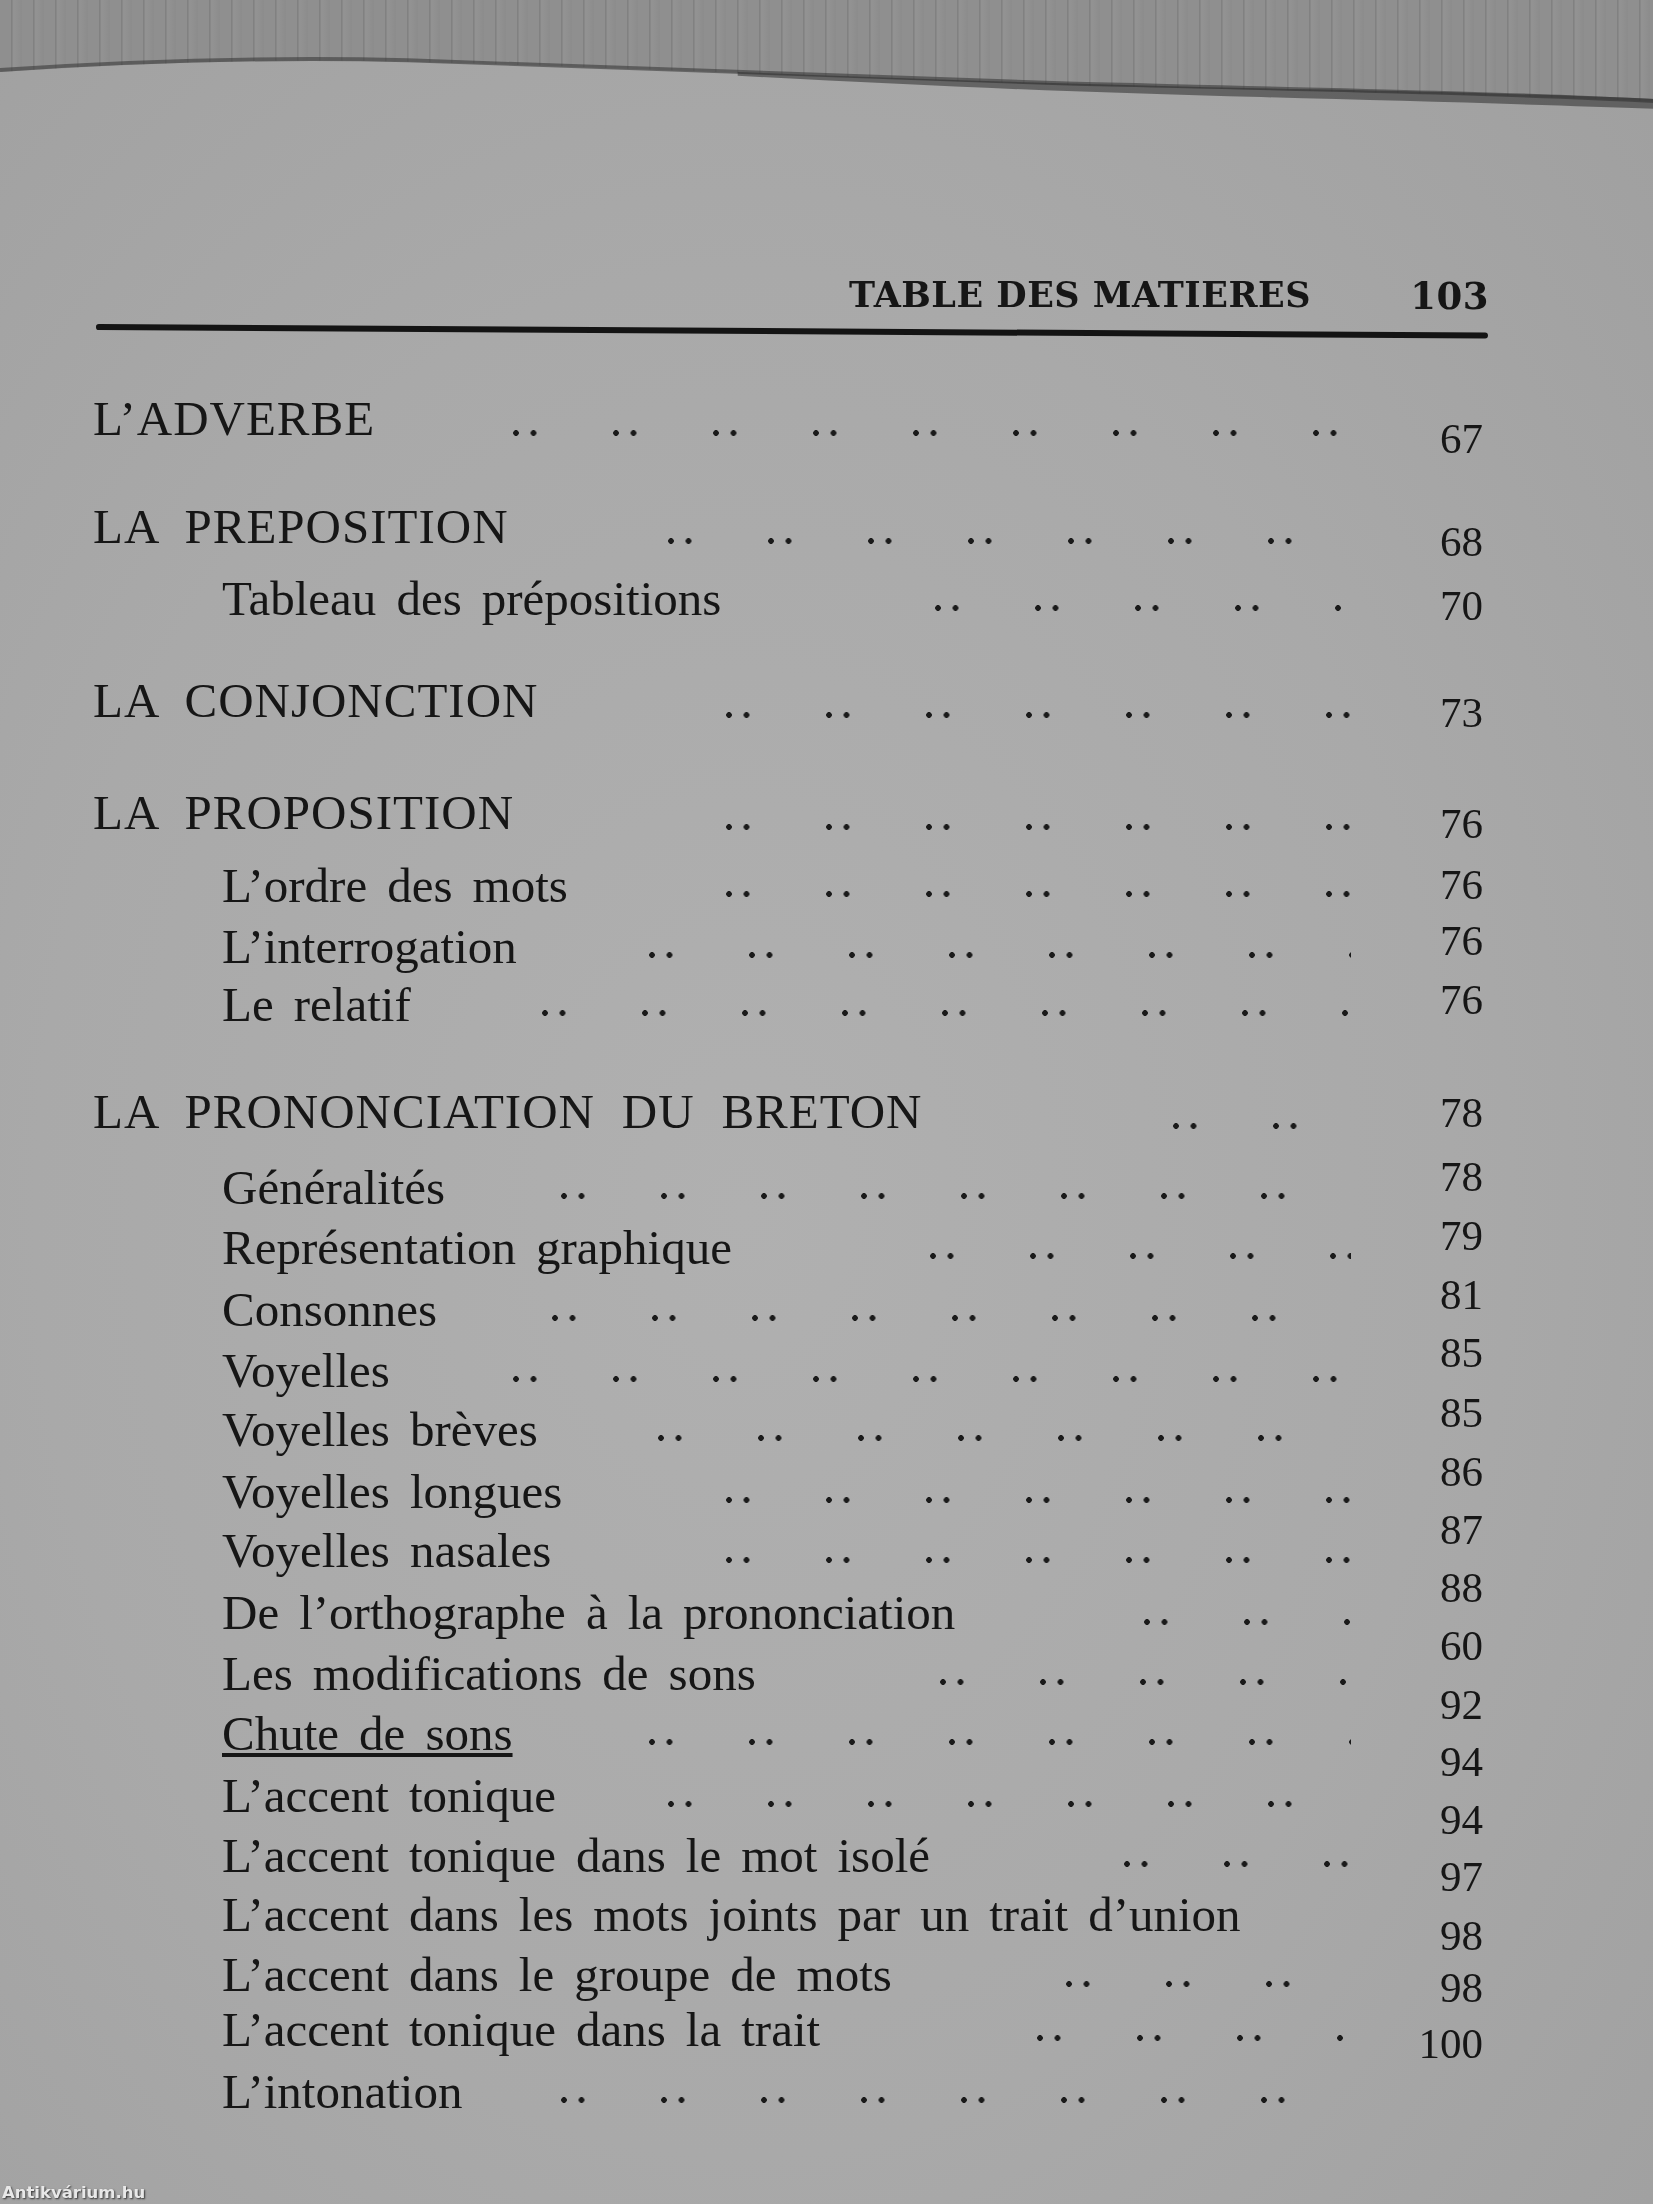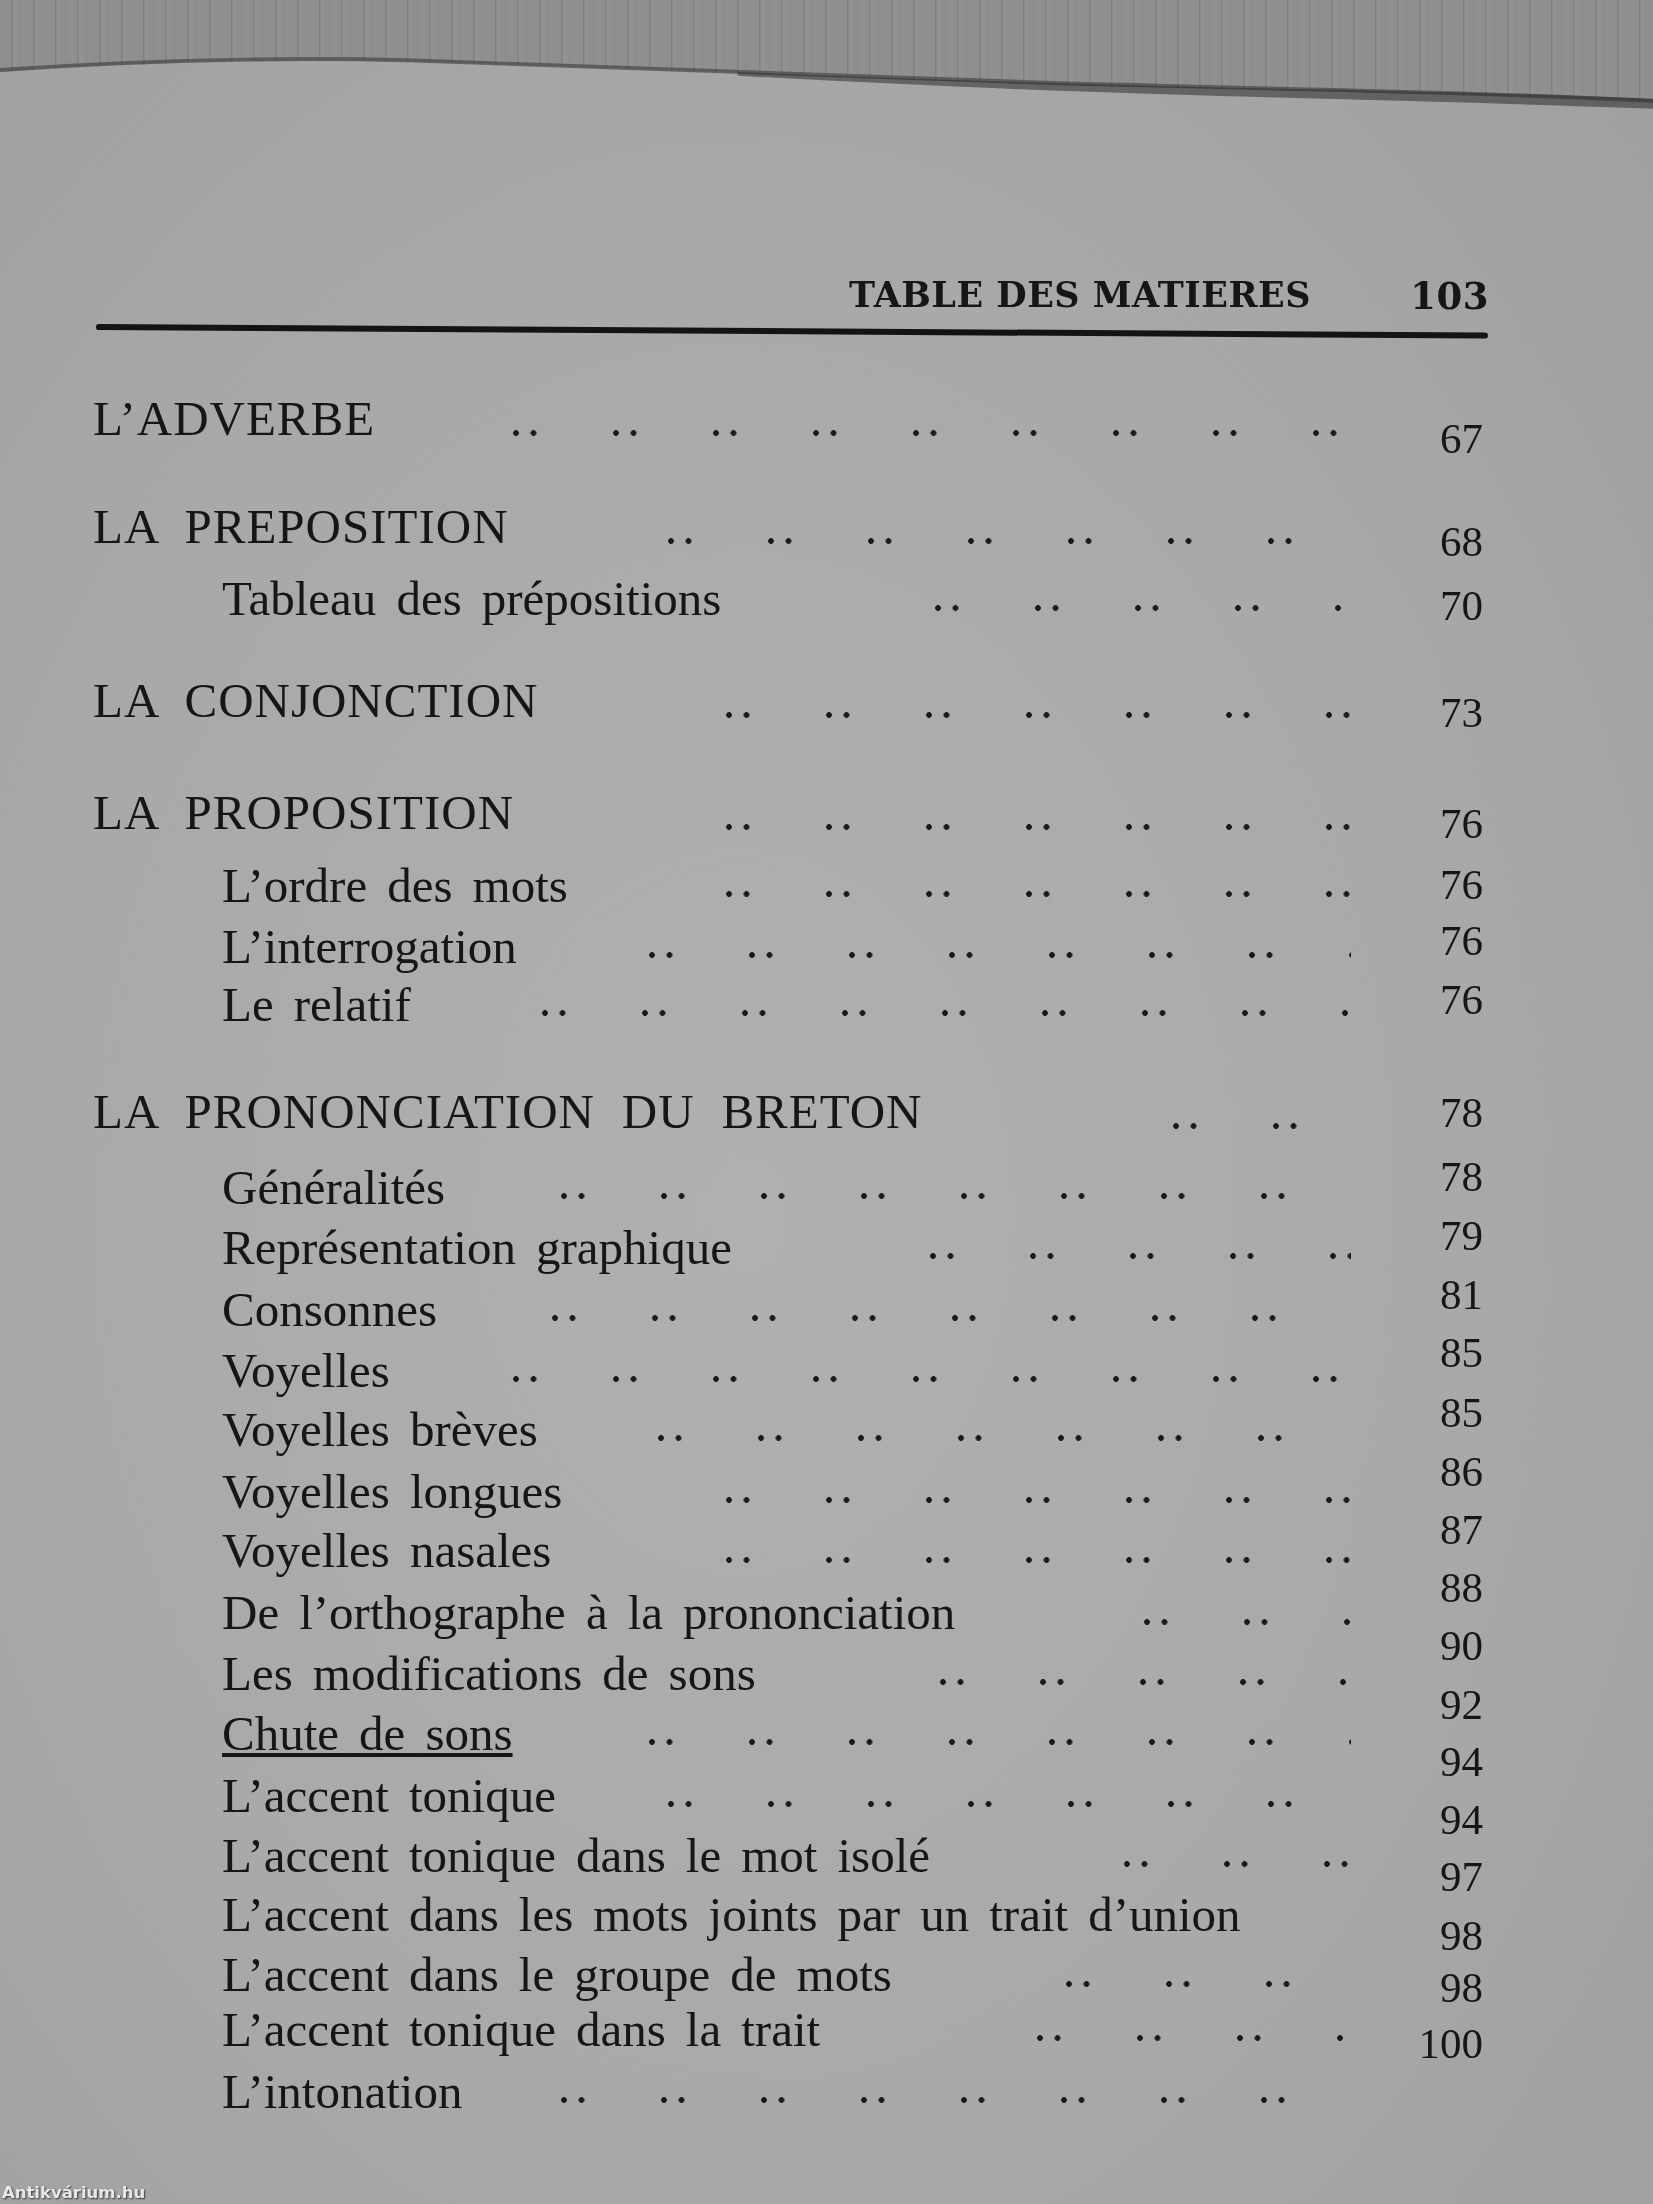--- a/index.html
+++ b/index.html
@@ -155,21 +155,21 @@
       <span class="pnum" style="top: 1508px;">87</span>
     </div>
     <div class="entry sub" style="top: 0px;">
       <span class="label" style="top: 1588px; bottom: auto;">De l’orthographe à la prononciation</span>
       <span class="leader" style="left: 1097px; top: 1616px; bottom: auto;"></span>
       <span class="pnum" style="top: 1566px;">88</span>
     </div>
     <div class="entry sub" style="top: 0px;">
       <span class="label" style="top: 1649px; bottom: auto;">Les modifications de sons</span>
       <span class="leader" style="left: 893px; top: 1676px; bottom: auto;"></span>
-      <span class="pnum" style="top: 1624px;">90</span>
+      <span class="pnum" style="top: 1624px;">60</span>
     </div>
     <div class="entry sub" style="top: 0px;">
       <span class="label" style="top: 1709px; bottom: auto; text-decoration: underline;">Chute de sons</span>
       <span class="leader" style="left: 602px; top: 1736px; bottom: auto;"></span>
       <span class="pnum" style="top: 1683px; font-family: Liberation Serif, serif;">92</span>
     </div>
     <div class="entry sub" style="top: 0px;">
       <span class="label" style="top: 1771px; bottom: auto;">L’accent tonique</span>
       <span class="leader" style="left: 621px; top: 1798px; bottom: auto;"></span>
       <span class="pnum" style="top: 1740px;">94</span>

